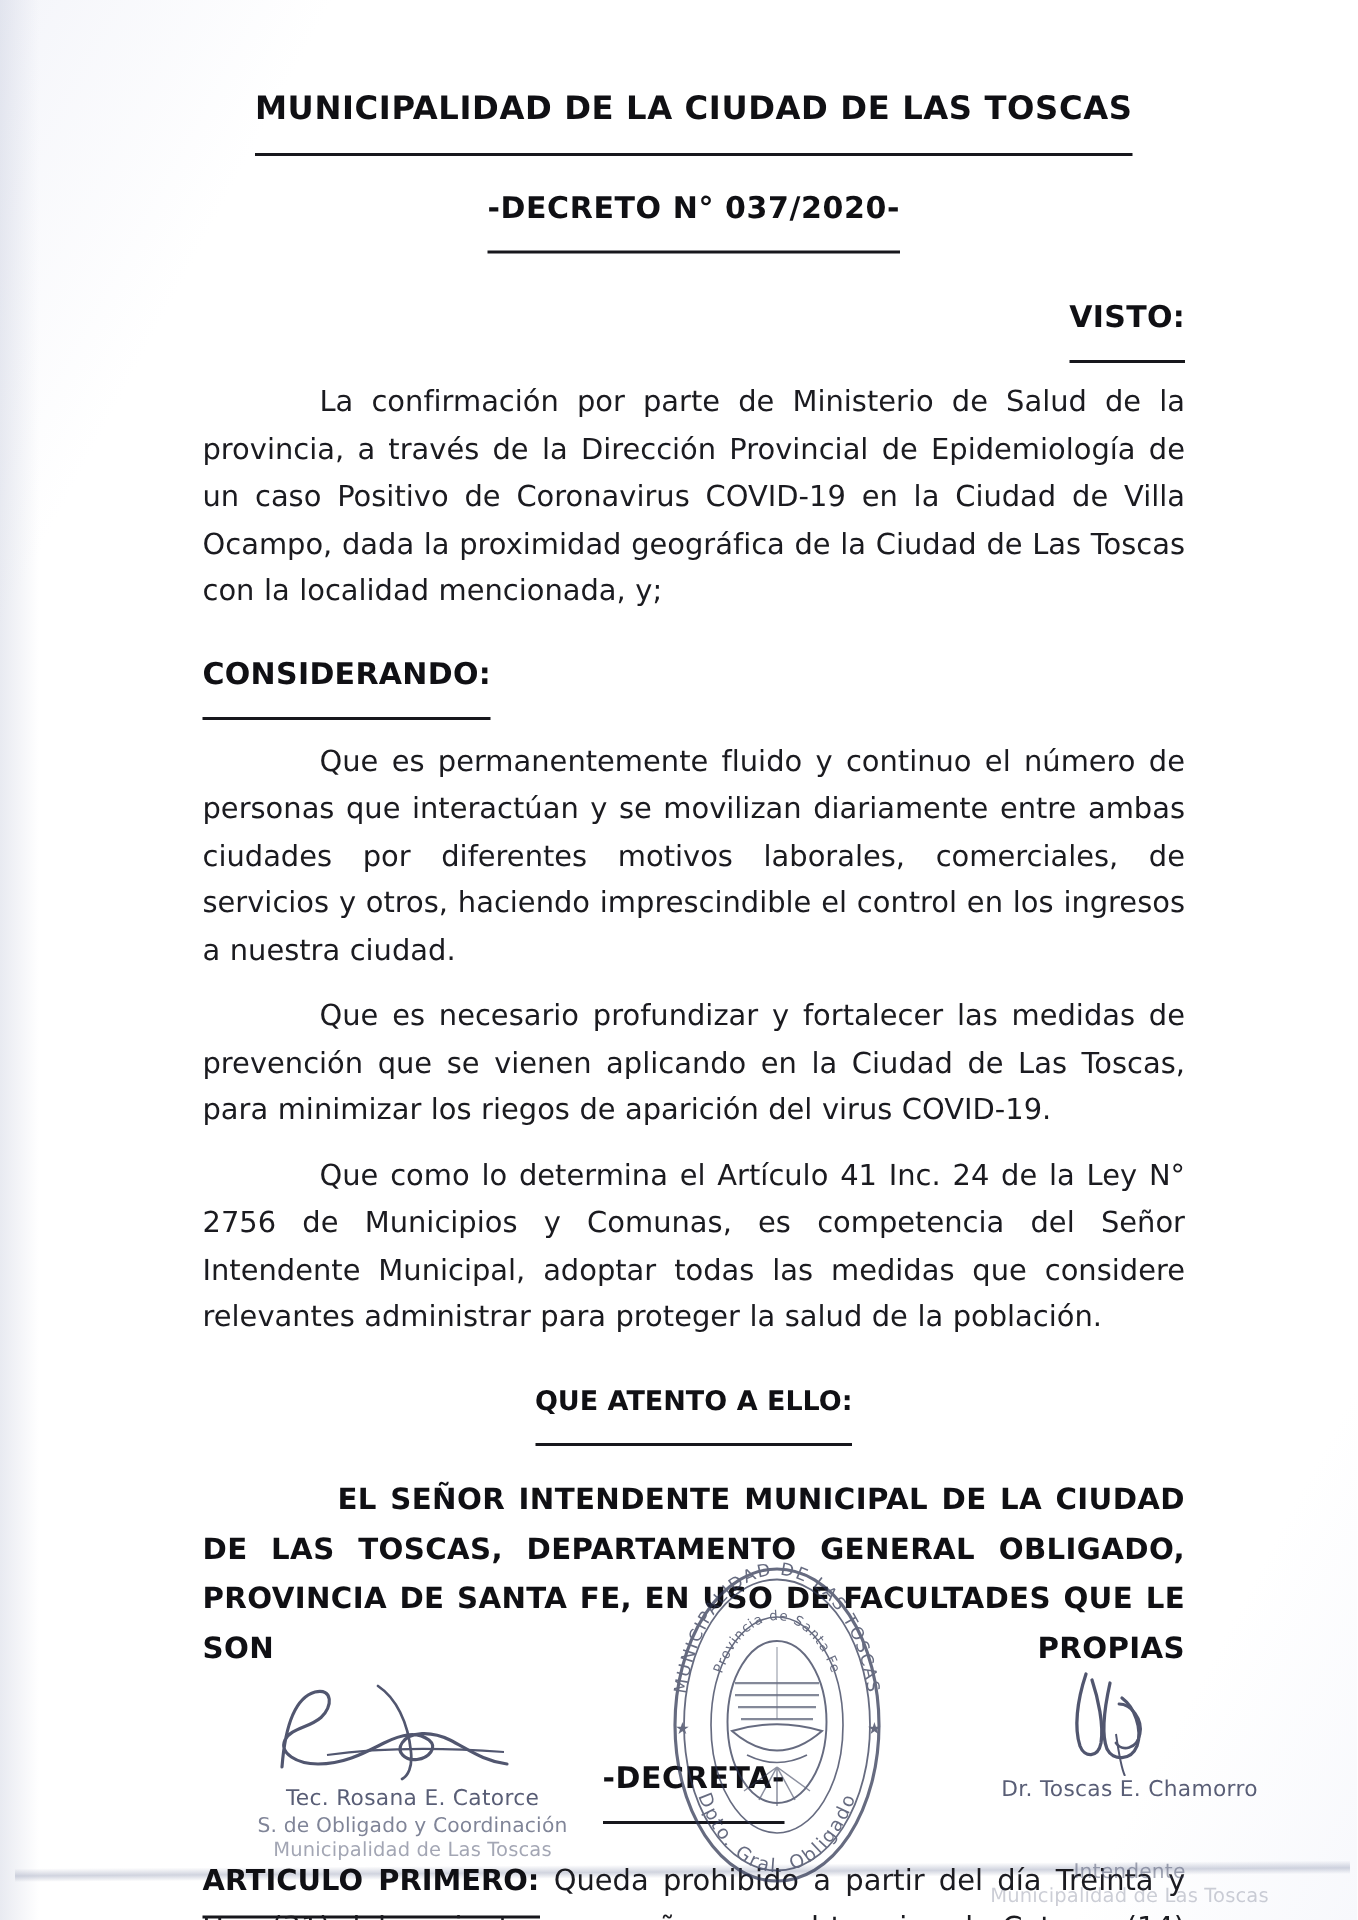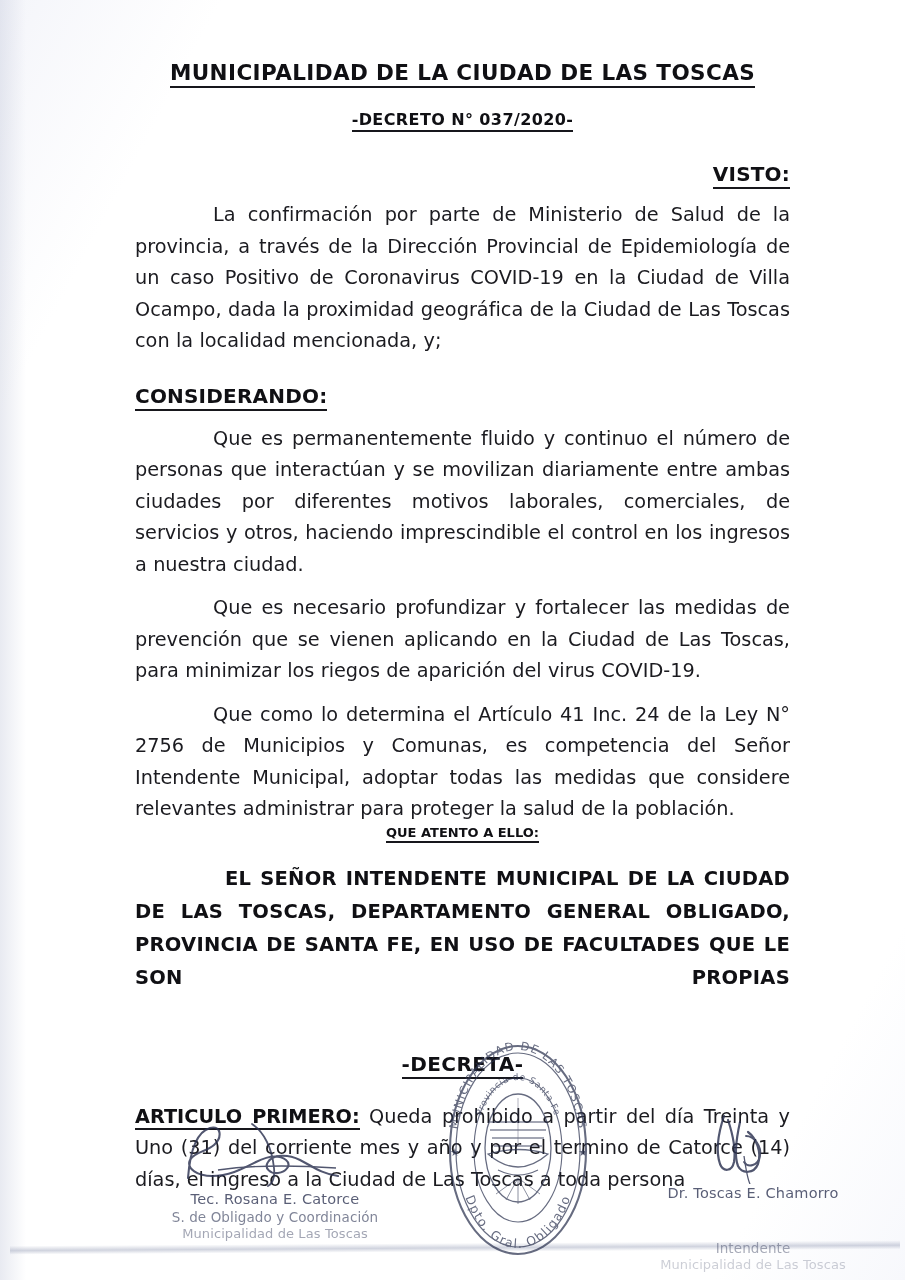--- a/index.html
+++ b/index.html
@@ -54,28 +54,28 @@
   .doc-subtitle,
   .decreta-head {
     text-align: center;
     font-weight: bold;
     color: #101014;
     letter-spacing: 0.4px;
   }
   .u-line {
     display: inline-block;
     border-bottom: 2.4px solid #17171c;
-    padding-bottom: 1px;
+    padding-bottom: 17px;
   }
   .doc-title {
     font-size: 21.5px;
     margin-top: 60px;
   }
   .doc-subtitle {
-    font-size: 16px;
+    font-size: 20px;
     margin-top: 22px;
   }
 
   .section-head {
     font-weight: bold;
     font-size: 20px;
     color: #101014;
     margin-top: 27px;
     letter-spacing: 0.2px;
   }
@@ -91,22 +91,23 @@
     margin: 12px 0 0 0;
     text-indent: 78px;
     word-spacing: 0.2px;
   }
   p.body:first-of-type { margin-top: 10px; }
 
   
   .atento {
     text-align: center;
     font-weight: bold;
-    font-size: 13px;
-    color: #101014;
+    font-size: 18px;
+    color: #101014;
+    margin-top: 30px;
   }
   .resolve {
     text-align: justify;
     text-justify: inter-word;
     font-weight: bold;
     font-size: 19.5px;
     line-height: 33px;
     color: #101014;
     margin-top: 19px;
     text-indent: 90px;
@@ -127,21 +128,21 @@
     text-justify: inter-word;
     font-size: 19.3px;
     line-height: 31.5px;
     color: #1b1b20;
     margin-top: 22px;
   }
   .article .art-label {
     font-weight: bold;
     color: #101014;
     border-bottom: 2.4px solid #17171c;
-    padding-bottom: 0px;
+    padding-bottom: 12px;
   }
 
   
   .stamp {
     position: absolute;
     color: #2c3350;
     opacity: 0.82;
   }
   .stamp .sig-svg { display: block; }
 

